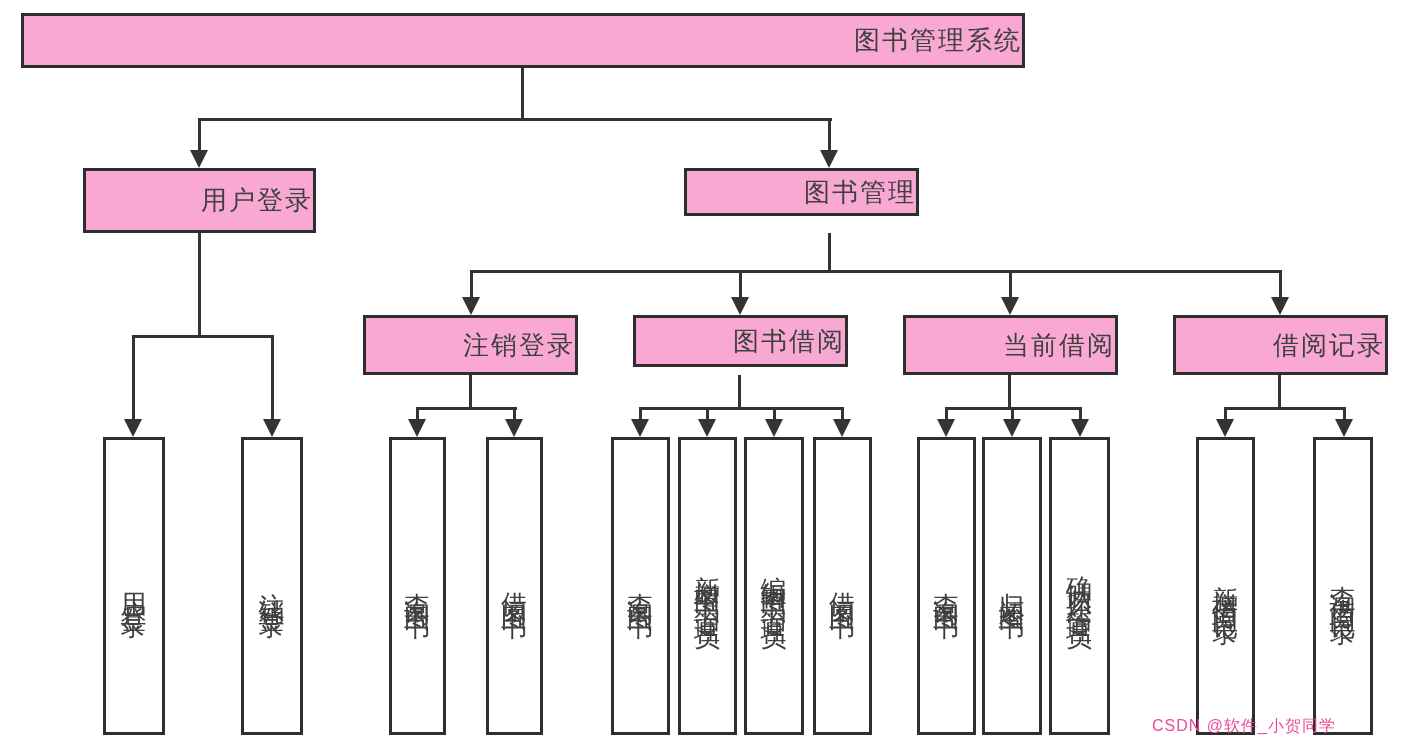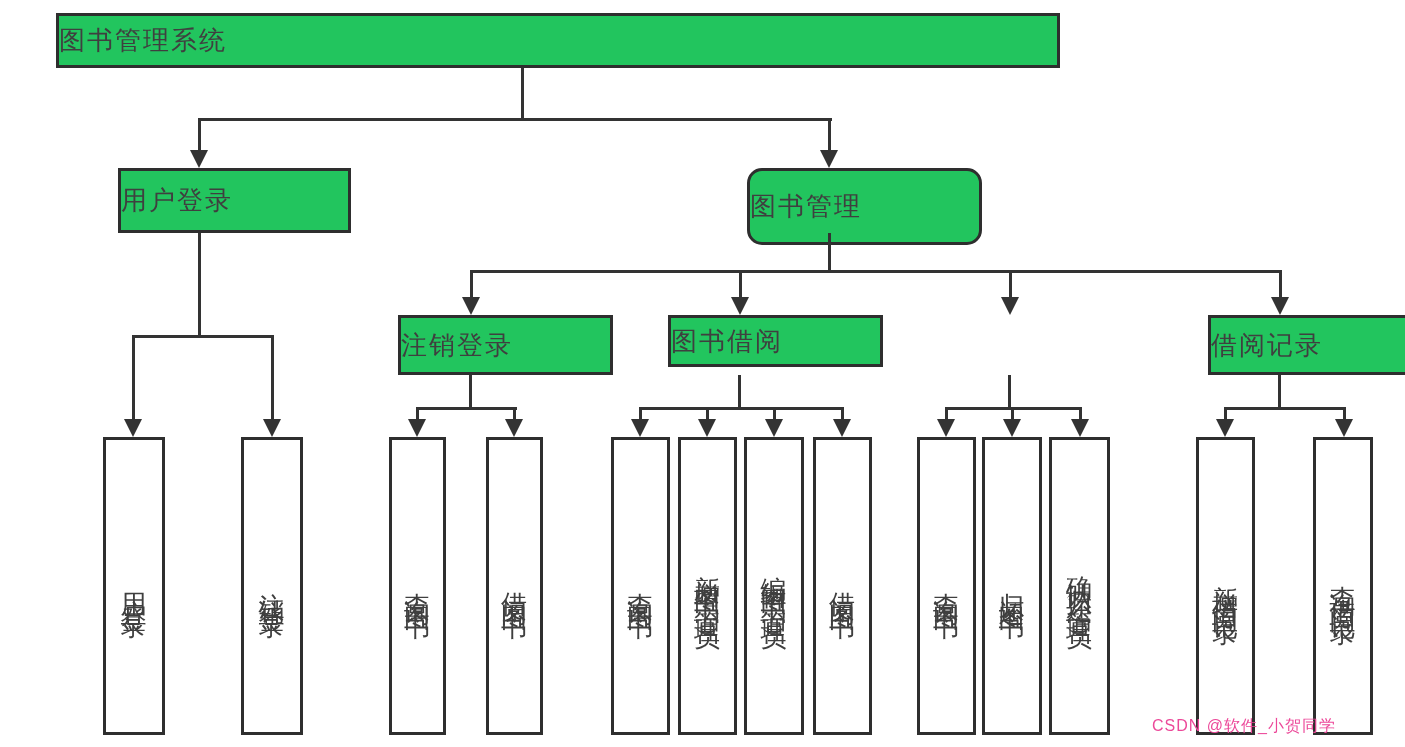--- a/index.html
+++ b/index.html
@@ -4,23 +4,23 @@
 <style>
   html,body { margin:0; padding:0; background:#ffffff; }
   #canvas {
     position:relative; width:1405px; height:747px;
     background:#ffffff; overflow:hidden;
     font-family:"Liberation Sans", sans-serif;
     color:#3a3a3a;
   }
   .box {
     position:absolute; box-sizing:border-box;
-    border:3px solid #2e2e2e; background:#22c55e;
-    display:flex; align-items:center; justify-content:flex-start;
-    font-size:26px; letter-spacing:2px; color:#3f3f3f;margin-left:35px;
+    border:3px solid #2e2e2e; background:#f9a8d4;
+    display:flex; align-items:center; justify-content:flex-end;
+    font-size:26px; letter-spacing:2px; color:#3f3f3f;
   }
   .leaf {
     position:absolute; box-sizing:border-box;
     border:3px solid #2e2e2e; background:#ffffff;
     display:flex; align-items:center; justify-content:center;
   }
   .leaf span {
     writing-mode:vertical-rl; text-orientation:mixed;
     font-size:26px; letter-spacing:7px; color:#3f3f3f;
     line-height:1; white-space:nowrap;
@@ -51,21 +51,21 @@
   <div class="vline" style="left:521px; top:68px;  height:50px;"></div>
   <div class="hline" style="left:199px; top:118px; width:633px;"></div>
   <div class="vline" style="left:198px; top:118px; height:34px;"></div>
   <div class="vline" style="left:828px; top:118px; height:34px;"></div>
   <div class="arrow" style="left:190px; top:150px;"></div>
   <div class="arrow" style="left:820px; top:150px;"></div>
 
   <div class="box" style="left:83px; top:168px; width:233px; height:65px;">
     <span>用户登录</span>
   </div>
-  <div class="box" style="left:712px; top:168px; width:235px; height:77px;border-radius:15px;">
+  <div class="box" style="left:684px; top:168px; width:235px; height:48px;">
     <span>图书管理</span>
   </div>
 
   <div class="vline" style="left:198px; top:233px; height:102px;"></div>
   <div class="hline" style="left:132px; top:335px; width:142px;"></div>
   <div class="vline" style="left:132px; top:335px; height:86px;"></div>
   <div class="vline" style="left:271px; top:335px; height:86px;"></div>
   <div class="arrow" style="left:124px; top:419px;"></div>
   <div class="arrow" style="left:263px; top:419px;"></div>
 
@@ -78,20 +78,23 @@
   <div class="arrow" style="left:462px;  top:297px;"></div>
   <div class="arrow" style="left:731px;  top:297px;"></div>
   <div class="arrow" style="left:1001px; top:297px;"></div>
   <div class="arrow" style="left:1271px; top:297px;"></div>
 
   <div class="box" style="left:363px; top:315px; width:215px; height:60px;">
     <span>注销登录</span>
   </div>
   <div class="box" style="left:633px; top:315px; width:215px; height:52px;">
     <span>图书借阅</span>
+  </div>
+  <div class="box" style="left:903px; top:315px; width:215px; height:60px;">
+    <span>当前借阅</span>
   </div>
   <div class="box" style="left:1173px; top:315px; width:215px; height:60px;">
     <span>借阅记录</span>
   </div>
 
   <div class="vline" style="left:469px; top:375px; height:32px;"></div>
   <div class="hline" style="left:416px; top:407px; width:101px;"></div>
   <div class="vline" style="left:416px; top:407px; height:14px;"></div>
   <div class="vline" style="left:513px; top:407px; height:14px;"></div>
   <div class="arrow" style="left:408px; top:419px;"></div>

